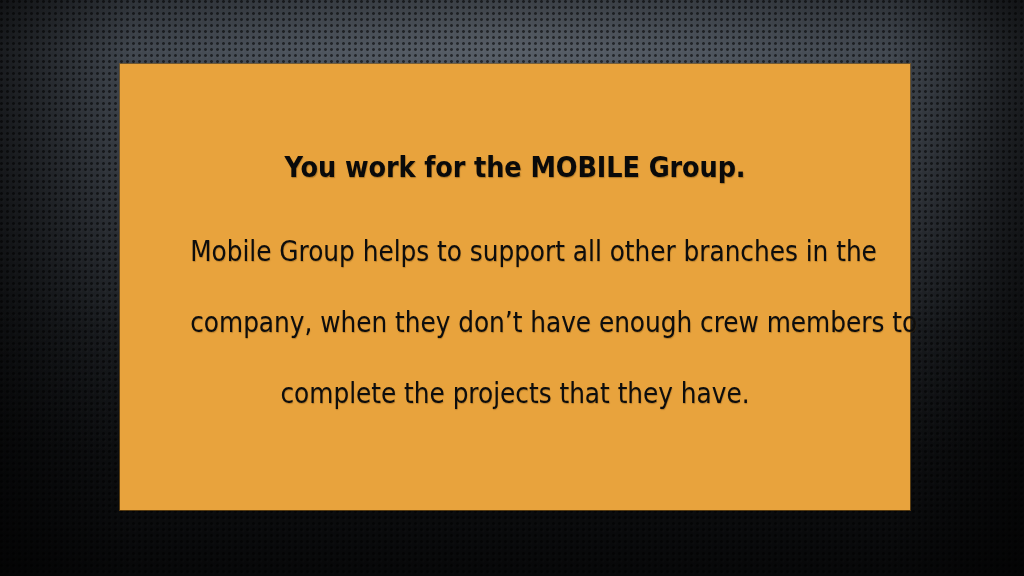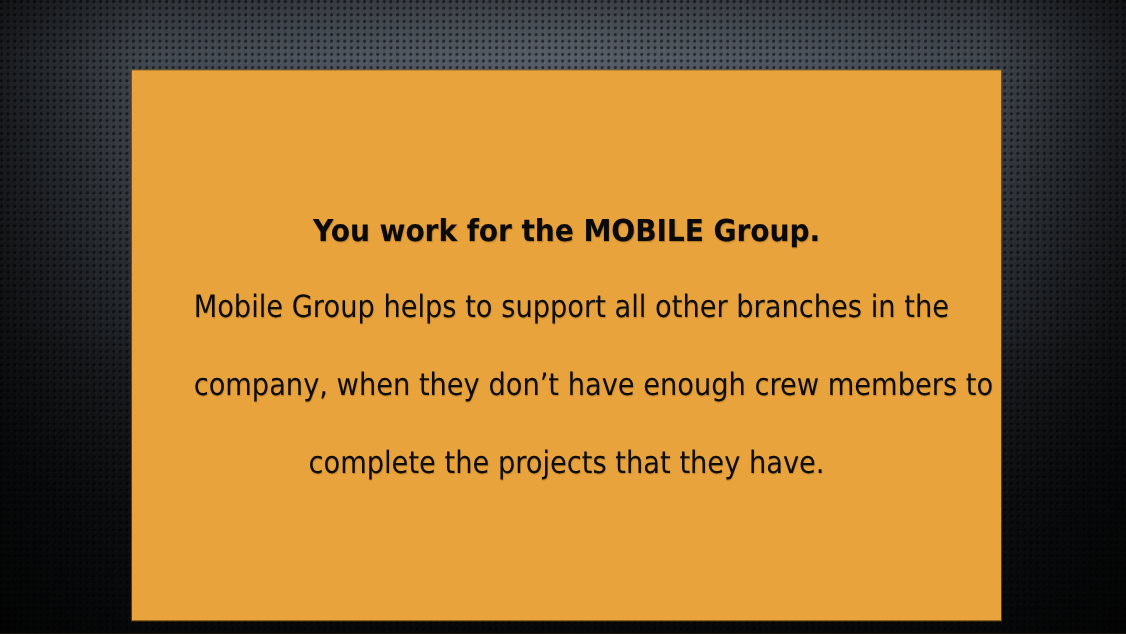--- a/index.html
+++ b/index.html
@@ -57,21 +57,21 @@
       linear-gradient(to right, rgba(0,0,0,0.55) 0%, rgba(0,0,0,0) 13%, rgba(0,0,0,0) 87%, rgba(0,0,0,0.55) 100%),
       linear-gradient(to bottom, rgba(0,0,0,0.30) 0%, rgba(0,0,0,0) 9%);
   }
 
   
   #content-panel {
     position: absolute;
     left: 120px;
     top: 64px;
     width: 790px;
-    height: 500px;
+    height: 446px;
     background-color: #e8a33d;
     box-shadow: 0 0 0 1px rgba(150, 98, 20, 0.55);
     display: flex;
     flex-direction: column;
     justify-content: center;
     box-sizing: border-box;
     padding: 0 12px;
   }
 
   .slide-title {
@@ -81,21 +81,21 @@
     font-weight: bold;
     font-size: 27.5px;
     letter-spacing: -0.1px;
     line-height: 1.2;
     margin: 0 0 38px 0;
     text-shadow: 0.6px 0.9px 1.1px rgba(90, 55, 5, 0.42);
     transform: scaleX(0.93);
   }
 
   .body-block {
-    margin: 0;
+    margin: 16px;
     padding: 0;
     list-style: none;
   }
 
   .body-line {
     text-align: center;
     color: #0d0d0d;
     font-family: "DejaVu Sans", sans-serif;
     font-weight: normal;
     font-size: 28px;

